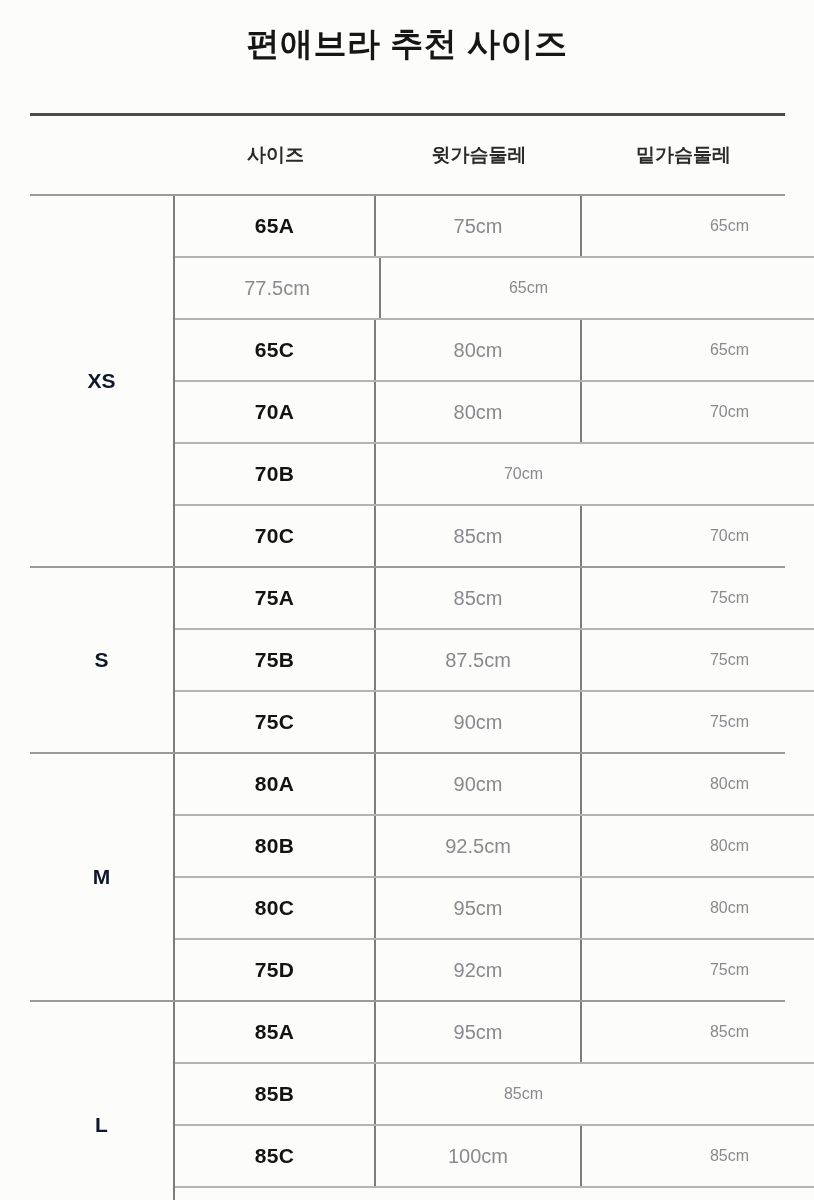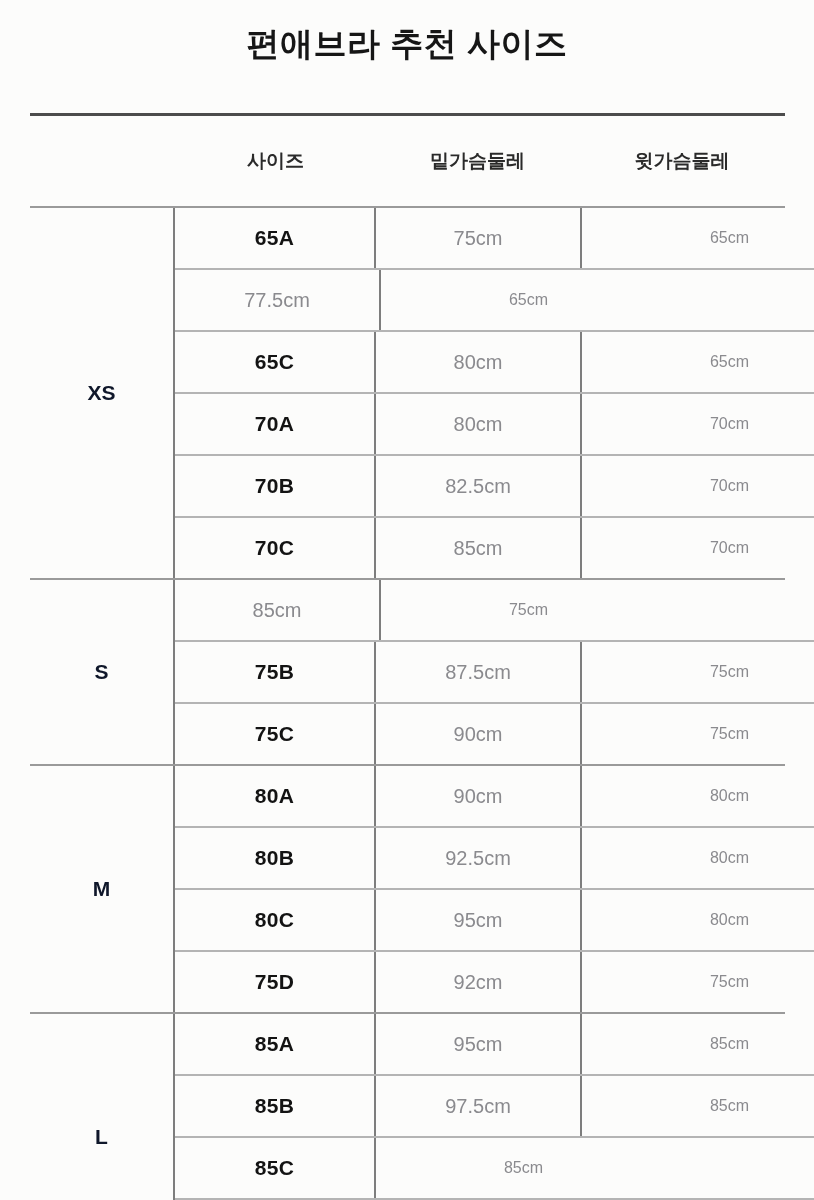--- a/index.html
+++ b/index.html
@@ -62,21 +62,21 @@
   }
   .rule-group {
     height: 0;
     border-top: 2px solid #9a9a9a;
     width: 755px;
   }
 
   
   .thead {
     display: flex;
-    height: 90px;
+    height: 78px;
     align-items: center;
   }
   .th {
     box-sizing: border-box;
     font-size: 19px;
     font-weight: bold;
     color: #2a2a2a;
     text-align: center;
     white-space: nowrap;
   }
@@ -155,22 +155,22 @@
     <h1 class="title">편애브라 추천 사이즈</h1>
   </div>
 
   <div class="table-wrap">
 
     <div class="rule-top"></div>
 
     <div class="thead">
       <div class="th col-group"></div>
       <div class="th col-size">사이즈</div>
+      <div class="th col-top">윗가슴둘레</div>
       <div class="th col-under">밑가슴둘레</div>
-      <div class="th col-top">윗가슴둘레</div>
     </div>
 
     <div class="rule-header"></div>
 
     <div id="table-body">
         <div class="group">
           <div class="group-label-cell">XS</div>
           <div class="group-rows">
             <div class="row">
               <div class="cell cell-size">65A</div>
@@ -186,35 +186,35 @@
               <div class="cell cell-top">80cm</div>
               <div class="cell cell-under">65cm</div>
             </div>
             <div class="row">
               <div class="cell cell-size">70A</div>
               <div class="cell cell-top">80cm</div>
               <div class="cell cell-under">70cm</div>
             </div>
             <div class="row">
               <div class="cell cell-size">70B</div>
-              <div class="cell cell-top">82.5cm</div>
               <div class="cell cell-under">70cm</div>
             </div>
             <div class="row">
               <div class="cell cell-size">70C</div>
               <div class="cell cell-top">85cm</div>
               <div class="cell cell-under">70cm</div>
             </div>
           </div>
         </div>
         <div class="rule-group"></div>
         <div class="group">
           <div class="group-label-cell">S</div>
           <div class="group-rows">
             <div class="row">
+              <div class="cell cell-size">75A</div>
               <div class="cell cell-top">85cm</div>
               <div class="cell cell-under">75cm</div>
             </div>
             <div class="row">
               <div class="cell cell-size">75B</div>
               <div class="cell cell-top">87.5cm</div>
               <div class="cell cell-under">75cm</div>
             </div>
             <div class="row">
               <div class="cell cell-size">75C</div>
@@ -253,25 +253,25 @@
         <div class="group">
           <div class="group-label-cell">L</div>
           <div class="group-rows">
             <div class="row">
               <div class="cell cell-size">85A</div>
               <div class="cell cell-top">95cm</div>
               <div class="cell cell-under">85cm</div>
             </div>
             <div class="row">
               <div class="cell cell-size">85B</div>
-              <div class="cell cell-top">97.5cm</div>
               <div class="cell cell-under">85cm</div>
             </div>
             <div class="row">
               <div class="cell cell-size">85C</div>
+              <div class="cell cell-top">100cm</div>
               <div class="cell cell-under">85cm</div>
             </div>
             <div class="row"></div>
           </div>
         </div>
       </div>
 
   </div>
 </div>
 

